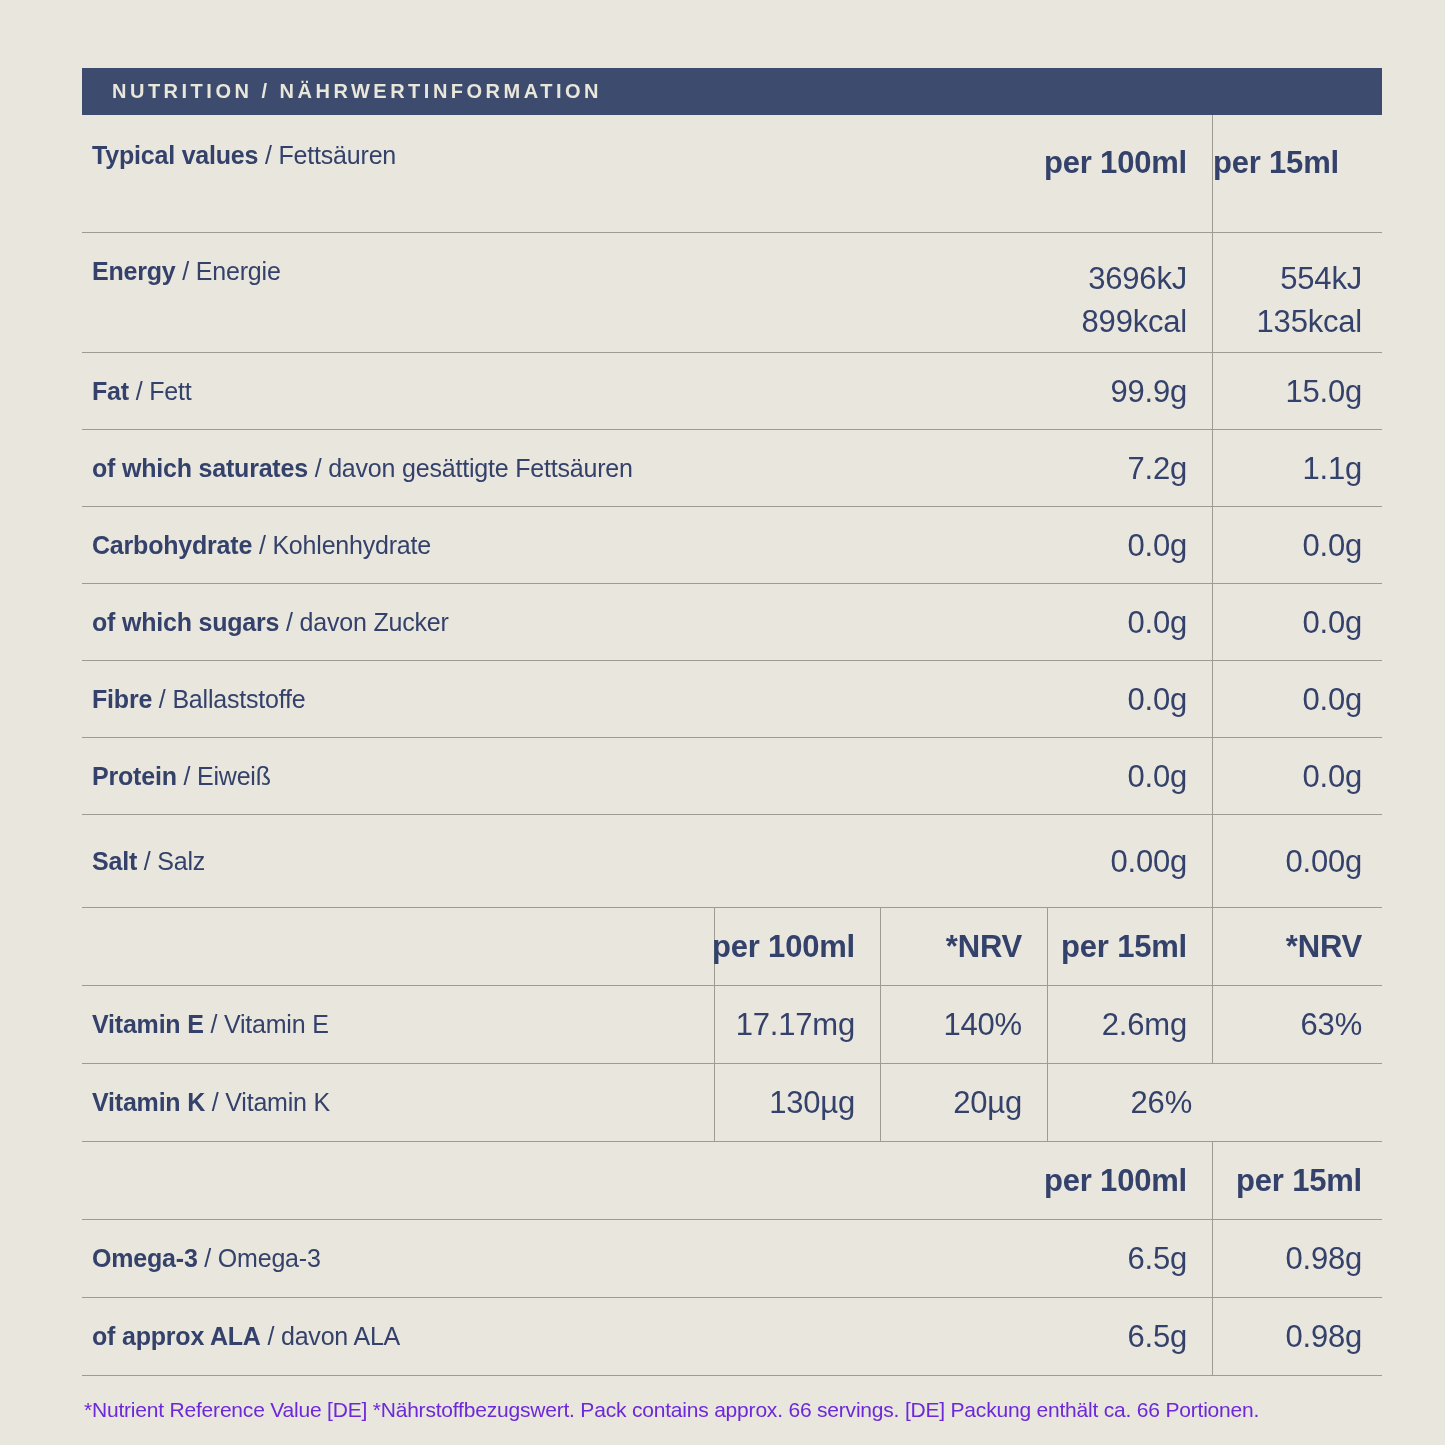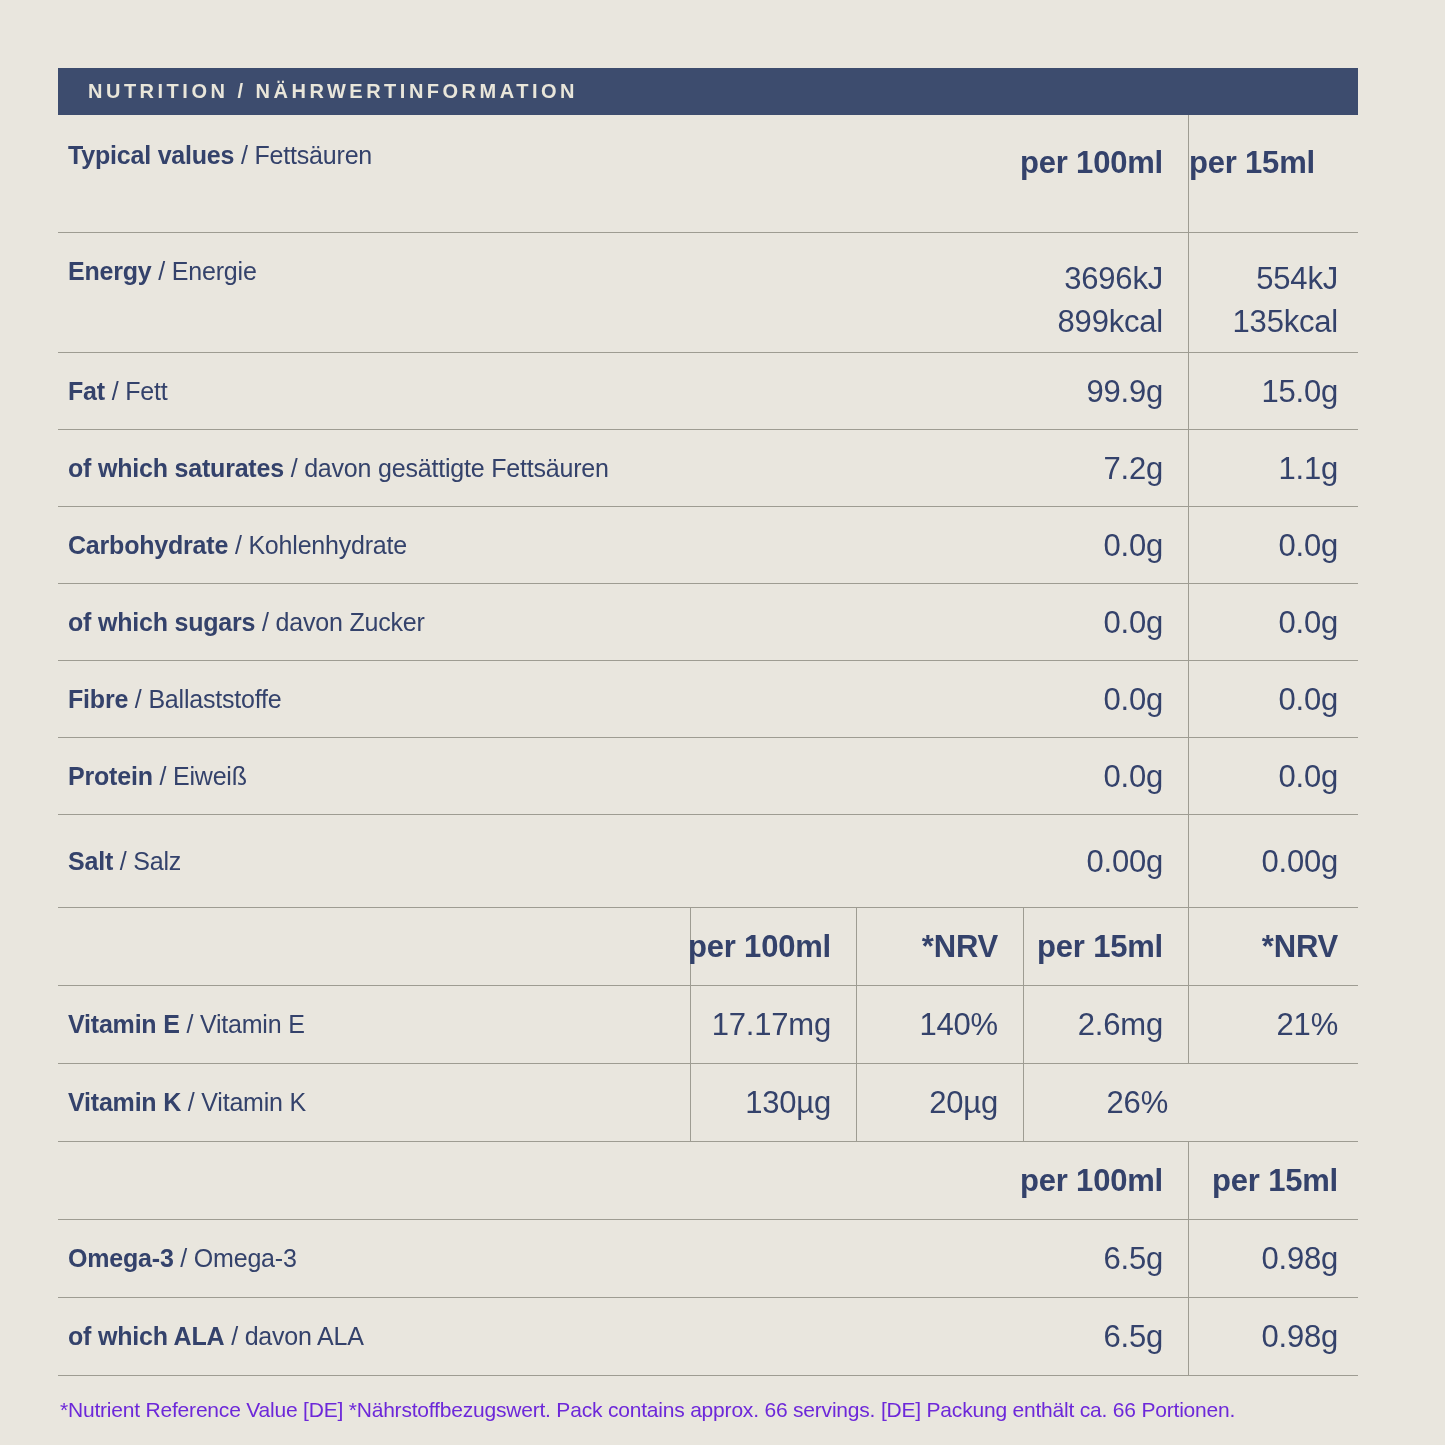--- a/index.html
+++ b/index.html
@@ -4,21 +4,21 @@
 <style>
   html,body{margin:0;padding:0;}
   body{
     width:1445px;height:1445px;
     background:#e9e6de;
     font-family:"Liberation Sans",sans-serif;
     color:#34426b;
     position:relative;
     overflow:hidden;
   }
-  .panel{position:absolute;left:58px;top:68px;width:1300px;}
+  .panel{position:absolute;left:82px;top:68px;width:1300px;}
 
   
   .bar{
     height:47px;background:#3d4c6e;color:#e9e6da;
     display:flex;align-items:center;
     padding-left:30px;box-sizing:border-box;
     font-size:20px;font-weight:600;letter-spacing:3.5px;
   }
 
   
@@ -199,21 +199,21 @@
     <div class="vcell">
         <span class="val">17.17mg</span>
       </div>
     <div class="vcell">
         <span class="val">140%</span>
       </div>
     <div class="vcell">
         <span class="val">2.6mg</span>
       </div>
     <div class="vcell last">
-        <span class="val">21%</span>
+        <span class="val">63%</span>
       </div>
   </div>
 
   <div class="vrow">
     <div class="vcell first">
       <span class="lbl"><span class="en">Vitamin K</span><span> / </span><span class="de">Vitamin K</span></span>
     </div>
     <div class="vcell">
         <span class="val">130µg</span>
       </div>
@@ -240,21 +240,21 @@
       <span class="lbl"><span class="en">Omega-3</span><span> / </span><span class="de">Omega-3</span></span>
       <span class="val">6.5g</span>
     </div>
     <div class="c2">
         <span class="val">0.98g</span>
       </div>
   </div>
 
   <div class="row r-omega">
     <div class="c1">
-      <span class="lbl"><span class="en">of which ALA</span><span> / </span><span class="de">davon ALA</span></span>
+      <span class="lbl"><span class="en">of approx ALA</span><span> / </span><span class="de">davon ALA</span></span>
       <span class="val">6.5g</span>
     </div>
     <div class="c2">
         <span class="val">0.98g</span>
       </div>
   </div>
 
   <div class="footnote">*Nutrient Reference Value [DE] *Nährstoffbezugswert. Pack contains approx. 66 servings. [DE] Packung enthält ca. 66 Portionen.</div>
 
 </div>

